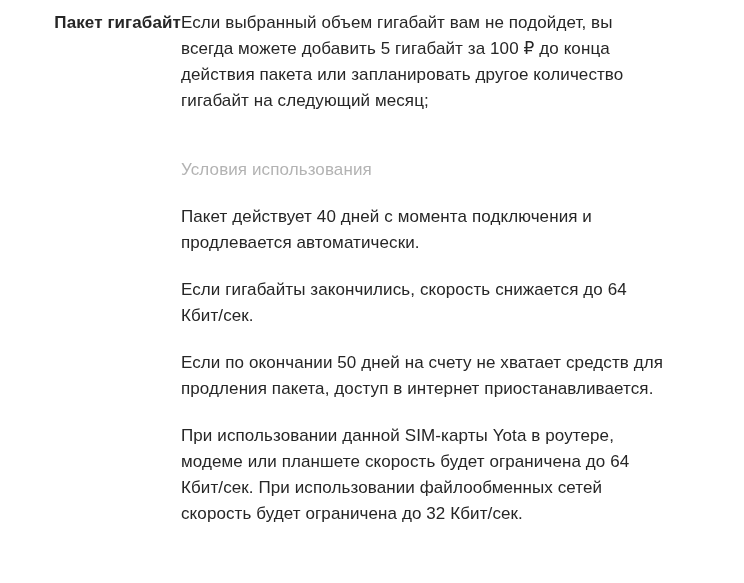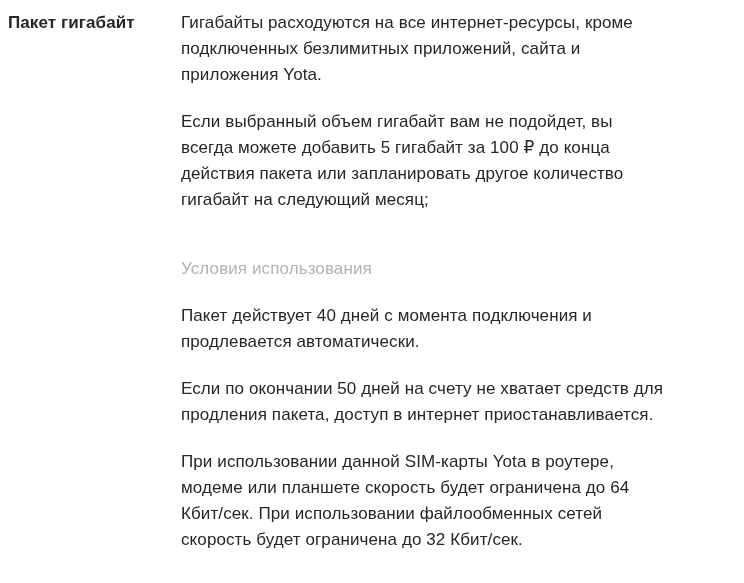--- a/index.html
+++ b/index.html
@@ -22,20 +22,21 @@
     width: 181px;
     flex: 0 0 181px;
     padding-left: 8px;
   }
   .label-col h2 {
     font-size: 17px;
     font-weight: bold;
     color: #262626;
     line-height: 26px;
     letter-spacing: 0.1px;
+    text-align: right;
   }
   .content-col {
     flex: 1 1 auto;
     max-width: 484px;
   }
   .content-col p {
     font-size: 17px;
     line-height: 26px;
     color: #262626;
     margin: 0 0 21px 0;
@@ -49,22 +50,22 @@
 </style>
 </head>
 <body>
 
 <div class="page">
   <div class="row">
     <div class="label-col">
       <h2>Пакет гигабайт</h2>
     </div>
     <div class="content-col">
-      <p>Гигабайты расходуются на все интернет-ресурсы, кроме подключенных безлимитных приложений, сайта и приложения Yota.</p>
       <p>Если выбранный объем гигабайт вам не подойдет, вы всегда можете добавить 5 гигабайт за 100 ₽ до конца действия пакета или запланировать другое количество гигабайт на следующий месяц;</p>
       <p class="muted">Условия использования</p>
       <p>Пакет действует 40 дней с момента подключения и продлевается автоматически.</p>
+      <p>Если гигабайты закончились, скорость снижается до 64 Кбит/сек.</p>
       <p>Если по окончании 50 дней на счету не хватает средств для продления пакета, доступ в интернет приостанавливается.</p>
       <p>При использовании данной SIM-карты Yota в роутере, модеме или планшете скорость будет ограничена до 64 Кбит/сек. При использовании файлообменных сетей скорость будет ограничена до 32 Кбит/сек.</p>
 
     </div>
   </div>
 </div>
 
 </body></html>

